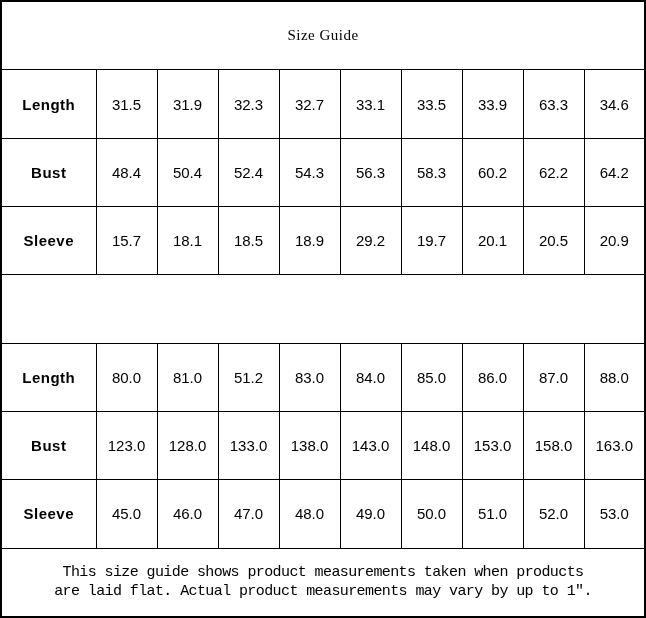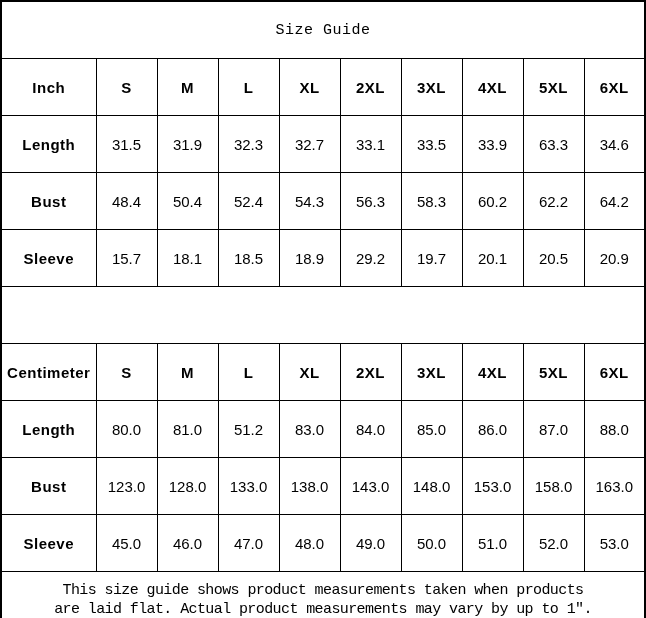--- a/index.html
+++ b/index.html
@@ -25,21 +25,21 @@
     border: 1px solid #000000;
     text-align: center;
     vertical-align: middle;
     height: 56px;
     font-size: 15px;
     color: #000000;
     padding: 0;
     overflow: hidden;
   }
   td.title-cell {
-    font-family: Liberation Mono, monospace;
+    font-family: Liberation Serif, serif;
     font-size: 21px;
     font-weight: normal;
     letter-spacing: 0.5px;
   }
   td.bold-cell {
     font-weight: bold;
     letter-spacing: 0.5px;
   }
   td.spacer-cell {
     background: #ffffff;
@@ -66,32 +66,20 @@
       <col>
       <col>
       <col>
   </colgroup>
   <tbody>
     <tr>
       <td colspan="10" class="title-cell">Size Guide</td>
     </tr>
   </tbody>
   <tbody id="table-section-0">
-      <tr>
-        <td class="bold-cell">Inch</td>
-        <td class="bold-cell">S</td>
-        <td class="bold-cell">M</td>
-        <td class="bold-cell">L</td>
-        <td class="bold-cell">XL</td>
-        <td class="bold-cell">2XL</td>
-        <td class="bold-cell">3XL</td>
-        <td class="bold-cell">4XL</td>
-        <td class="bold-cell">5XL</td>
-        <td class="bold-cell">6XL</td>
-      </tr>
       <tr>
         <td class="bold-cell">Length</td>
         <td>31.5</td>
         <td>31.9</td>
         <td>32.3</td>
         <td>32.7</td>
         <td>33.1</td>
         <td>33.5</td>
         <td>33.9</td>
         <td>63.3</td>
@@ -121,32 +109,20 @@
         <td>20.5</td>
         <td>20.9</td>
       </tr>
     </tbody>
   <tbody>
     <tr>
       <td colspan="10" class="spacer-cell"></td>
     </tr>
   </tbody>
   <tbody id="table-section-1">
-      <tr>
-        <td class="bold-cell">Centimeter</td>
-        <td class="bold-cell">S</td>
-        <td class="bold-cell">M</td>
-        <td class="bold-cell">L</td>
-        <td class="bold-cell">XL</td>
-        <td class="bold-cell">2XL</td>
-        <td class="bold-cell">3XL</td>
-        <td class="bold-cell">4XL</td>
-        <td class="bold-cell">5XL</td>
-        <td class="bold-cell">6XL</td>
-      </tr>
       <tr>
         <td class="bold-cell">Length</td>
         <td>80.0</td>
         <td>81.0</td>
         <td>51.2</td>
         <td>83.0</td>
         <td>84.0</td>
         <td>85.0</td>
         <td>86.0</td>
         <td>87.0</td>

